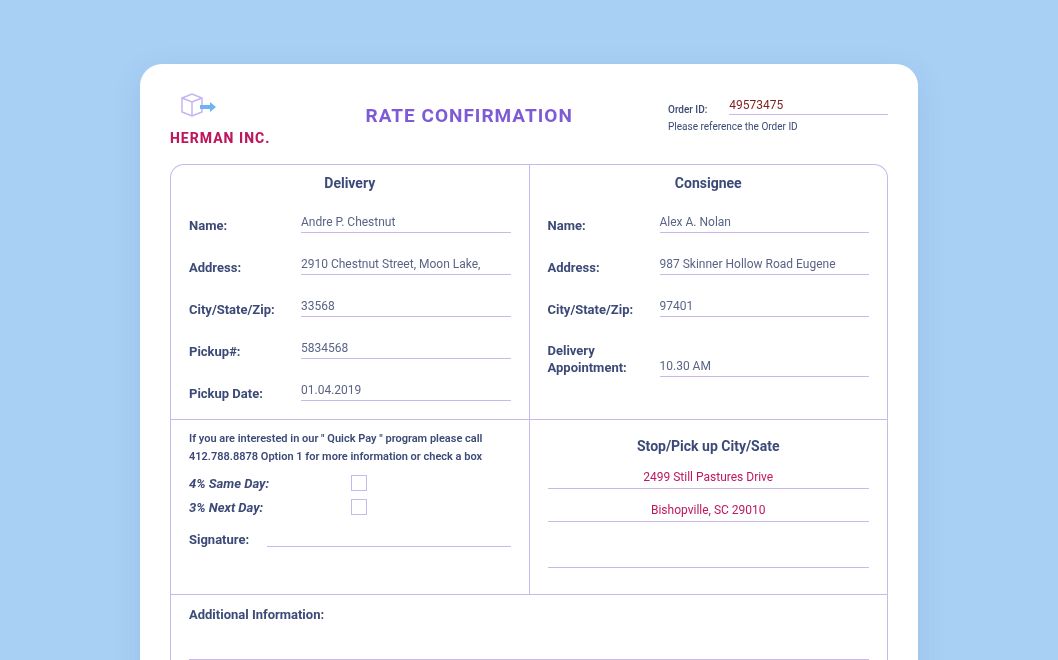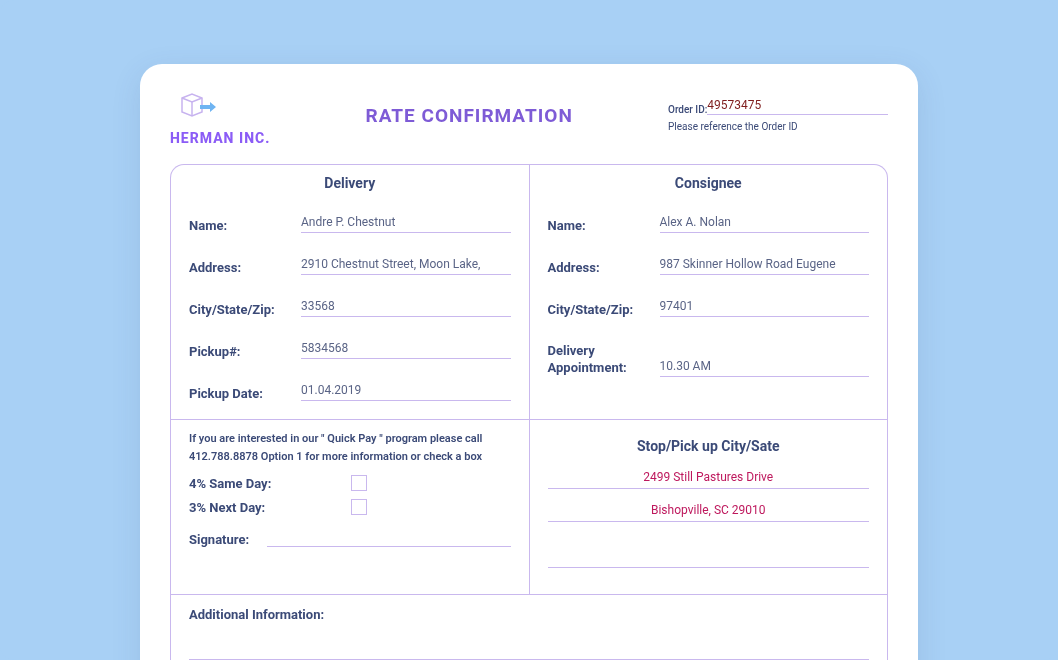--- a/index.html
+++ b/index.html
@@ -34,36 +34,36 @@
     align-items: flex-start;
     justify-content: space-between;
     margin-bottom: 18px;
   }
   .logo-block { display: flex; flex-direction: column; align-items: flex-start; gap: 4px; }
   .logo-svg { width: 46px; height: 36px; }
   .company-name {
     font-weight: 800;
     letter-spacing: 1px;
     font-size: 14px;
-    color: #8b5cf6;
+    color: #be185d;
     text-transform: uppercase;
   }
   .title {
     font-size: 19px;
     font-weight: 700;
     letter-spacing: 1px;
     color: #7e5bd6;
     margin-top: 14px;
   }
   .order-block {
     display: flex; flex-direction: column; gap: 6px;
     margin-top: 8px;
     width: 220px;
   }
-  .order-line { display: flex; align-items: flex-end; gap: 0; }
+  .order-line { display: flex; align-items: flex-end; gap: 22px; }
   .order-label { font-size: 10px; color: #3b4a77; font-weight: 500; white-space: nowrap; }
   .order-underline {
     flex: 1;
     border-bottom: 1px solid #c9b8ee;
     font-size: 12px;
     color: #7f1d1d;
     padding-bottom: 2px;
   }
   .order-hint { font-size: 10px; color: #3b4a77; }
   .form-border {
@@ -107,20 +107,21 @@
   .quickpay-note {
     font-size: 11px;
     color: #3b4a77;
     font-weight: 600;
     line-height: 1.6;
     margin-bottom: 10px;
   }
   .checkbox-row {
     display: flex; align-items: center; gap: 32px;
     margin: 8px 0;
+    font-style: italic;
   }
   .checkbox-label {
     font-size: 13px; font-weight: 700; color: #3b4a77;
     width: 130px;
   }
   .cbox {
     width: 16px; height: 16px;
     border: 1.5px solid #c9b8ee;
     background: #fff;
   }

